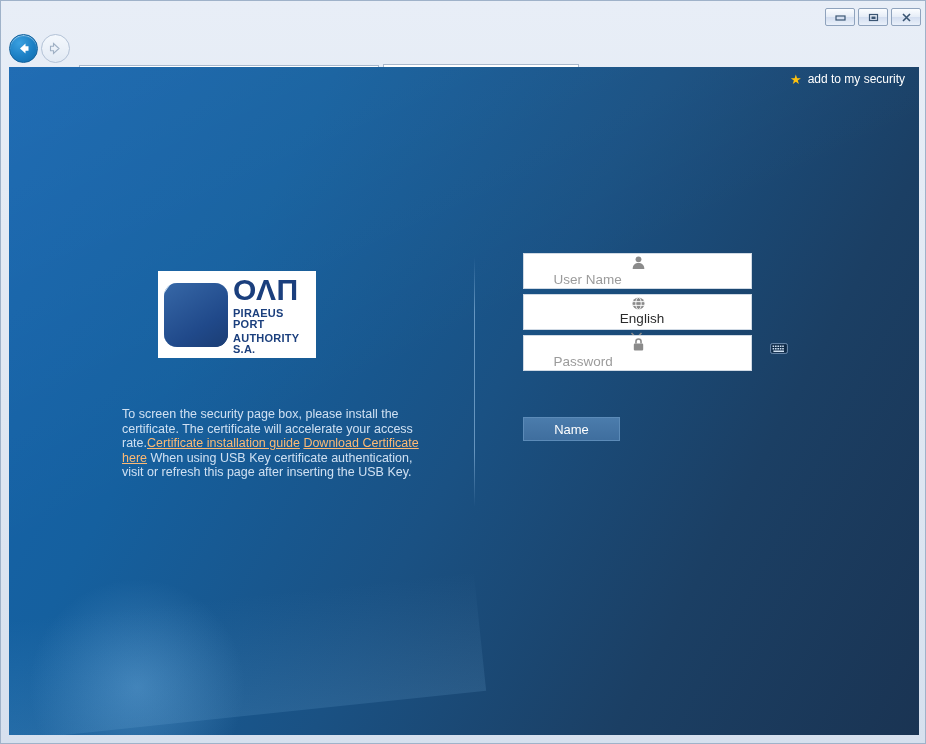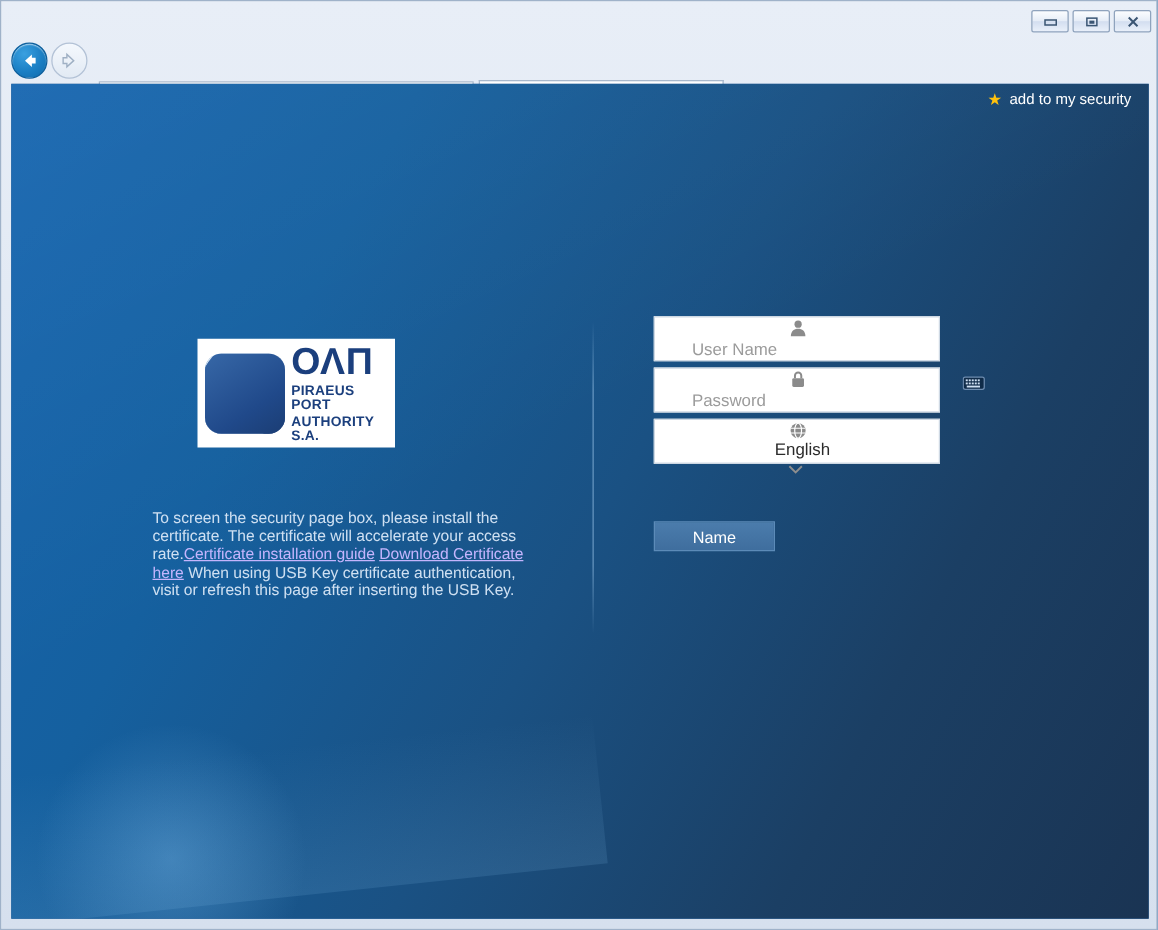--- a/index.html
+++ b/index.html
@@ -264,21 +264,21 @@
   
   .certtext {
     position: absolute;
     left: 113px; top: 340px;
     width: 305px;
     font-size: 12.5px;
     line-height: 14.6px;
     color: #cfe0f2;
   }
   .certtext a {
-    color: #c4b5fd;
+    color: #fdba74;
   }
 
   
   .form {
     position: absolute;
     left: 514px; top: 186px;
     width: 230px;
   }
   .field {
     position: relative;
@@ -482,20 +482,36 @@
       <div class="form">
 
         <div class="field">
           <span class="fi">
             <svg width="15" height="15" viewBox="0 0 16 16">
               <circle cx="8" cy="4.6" r="3.1" fill="#8b8b8b"></circle>
               <path d="M1.8 15 C1.8 10.6 4.6 8.6 8 8.6 C11.4 8.6 14.2 10.6 14.2 15 Z" fill="#8b8b8b"></path>
             </svg>
           </span>
           <input type="text" placeholder="User Name" style="">
+        </div>
+
+        <div class="field">
+          <span class="fi">
+            <svg width="15" height="15" viewBox="0 0 16 16">
+              <circle cx="8" cy="8" r="6.4" fill="#8b8b8b"></circle>
+              <ellipse cx="8" cy="8" rx="2.9" ry="6.4" fill="none" stroke="#ffffff" stroke-width="1"></ellipse>
+              <path d="M1.9 6 H14.1 M1.9 10 H14.1" stroke="#ffffff" stroke-width="1"></path>
+            </svg>
+          </span>
+          <span class="selval">English</span>
+          <span class="chevron">
+            <svg width="13" height="9" viewBox="0 0 13 9">
+              <path d="M1.5 2 L6.5 7 L11.5 2" fill="none" stroke="#8e8e8e" stroke-width="1.5"></path>
+            </svg>
+          </span>
         </div>
 
         <div class="field">
           <span class="fi">
             <svg width="15" height="15" viewBox="0 0 16 16">
               <rect x="3" y="7" width="10" height="7.5" rx="1.2" fill="#8b8b8b"></rect>
               <path d="M5.3 7 V4.9 a2.7 2.7 0 0 1 5.4 0 V7" fill="none" stroke="#8b8b8b" stroke-width="1.7"></path>
             </svg>
           </span>
           <input type="password" placeholder="Password" style="">
@@ -511,36 +527,20 @@
                 <rect x="2.6" y="6" width="1.6" height="1.5"></rect>
                 <rect x="5" y="6" width="1.6" height="1.5"></rect>
                 <rect x="7.4" y="6" width="1.6" height="1.5"></rect>
                 <rect x="9.8" y="6" width="1.6" height="1.5"></rect>
                 <rect x="12.2" y="6" width="1.6" height="1.5"></rect>
                 <rect x="3.4" y="8.5" width="10.6" height="1.5"></rect>
               </g>
             </svg>
           </span>
         </div>
-
-        <div class="field">
-          <span class="fi">
-            <svg width="15" height="15" viewBox="0 0 16 16">
-              <circle cx="8" cy="8" r="6.4" fill="#8b8b8b"></circle>
-              <ellipse cx="8" cy="8" rx="2.9" ry="6.4" fill="none" stroke="#ffffff" stroke-width="1"></ellipse>
-              <path d="M1.9 6 H14.1 M1.9 10 H14.1" stroke="#ffffff" stroke-width="1"></path>
-            </svg>
-          </span>
-          <span class="selval">English</span>
-          <span class="chevron">
-            <svg width="13" height="9" viewBox="0 0 13 9">
-              <path d="M1.5 2 L6.5 7 L11.5 2" fill="none" stroke="#8e8e8e" stroke-width="1.5"></path>
-            </svg>
-          </span>
-        </div>
       </div>
 
       <button class="login-btn">Name</button>
     </div>
   </div>
 
   <div class="statusstrip"></div>
 </div>
 
 </body></html>

